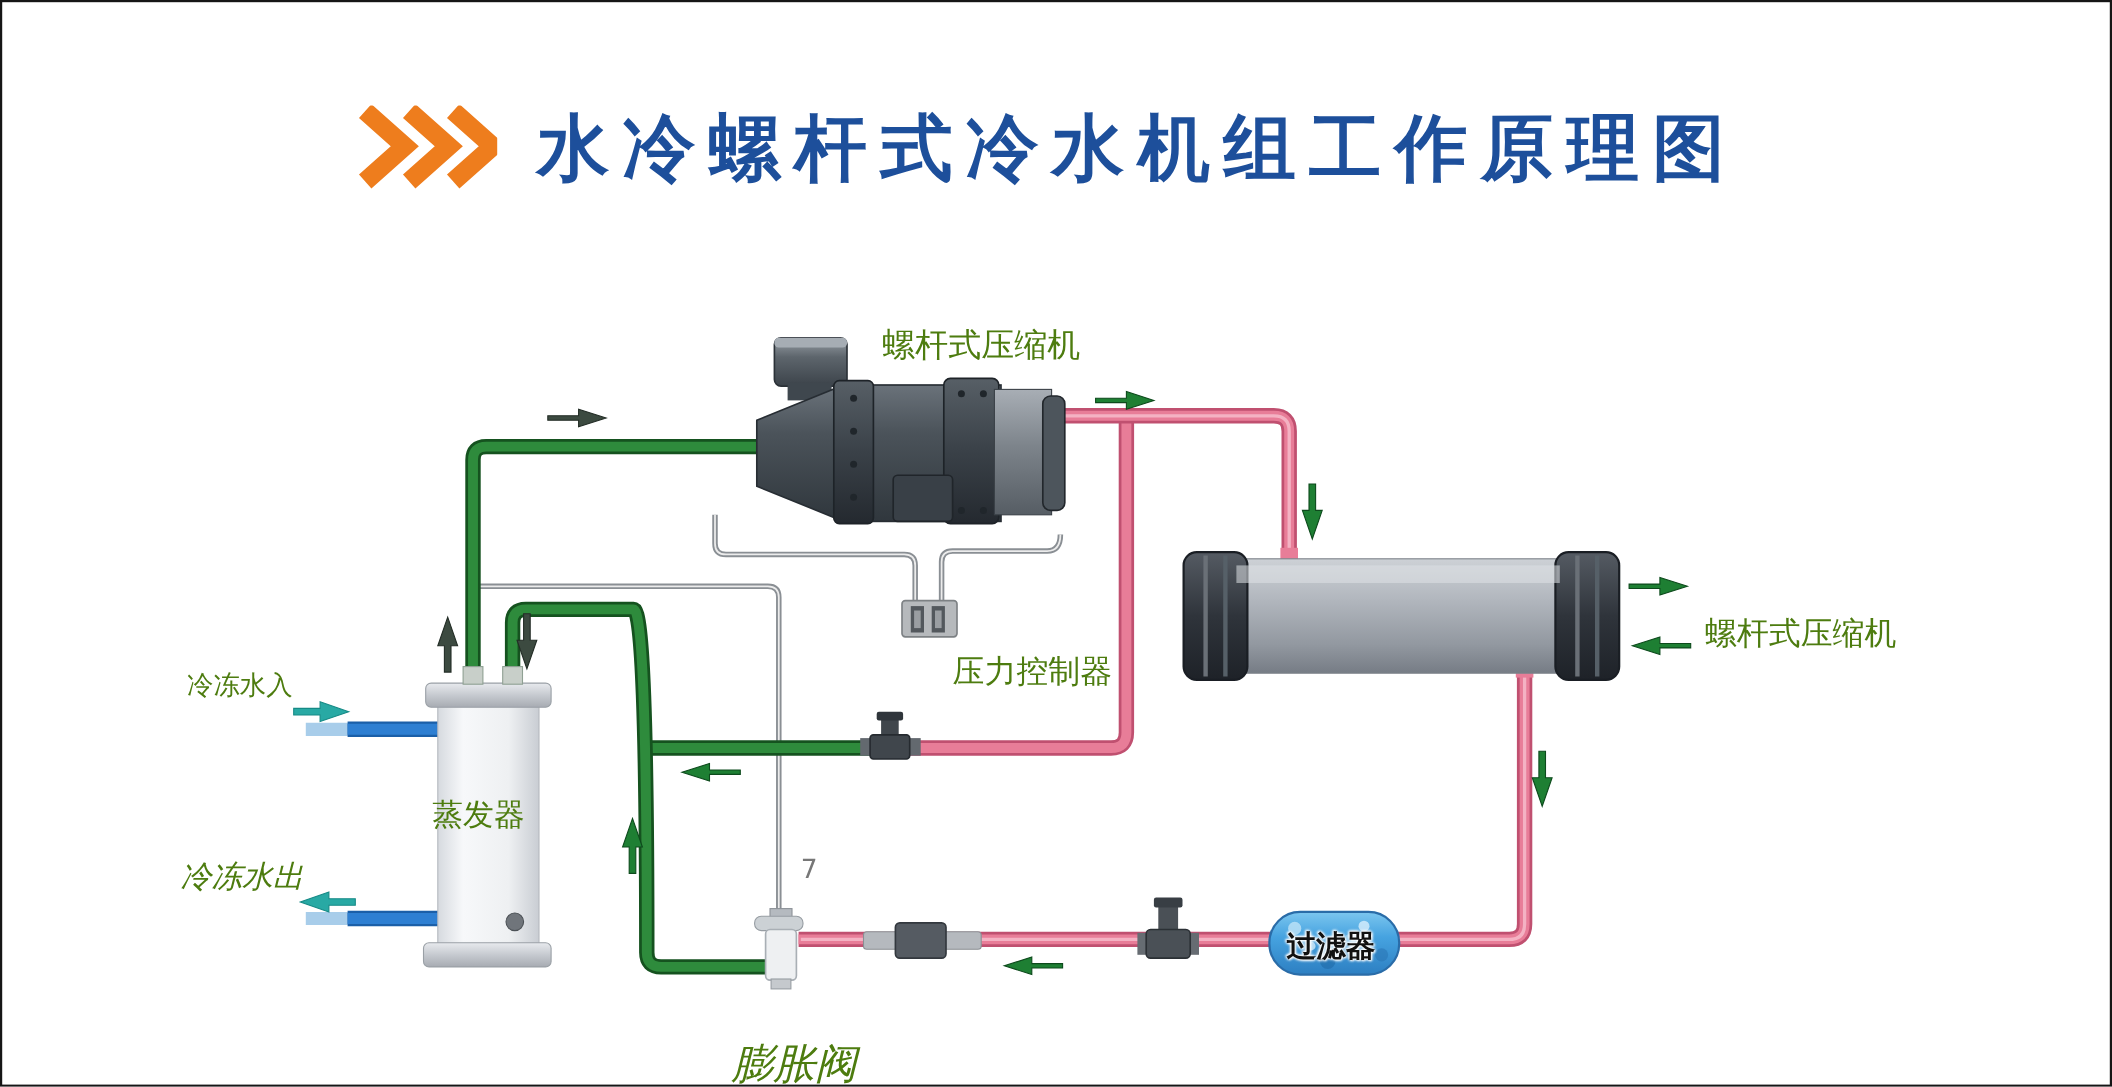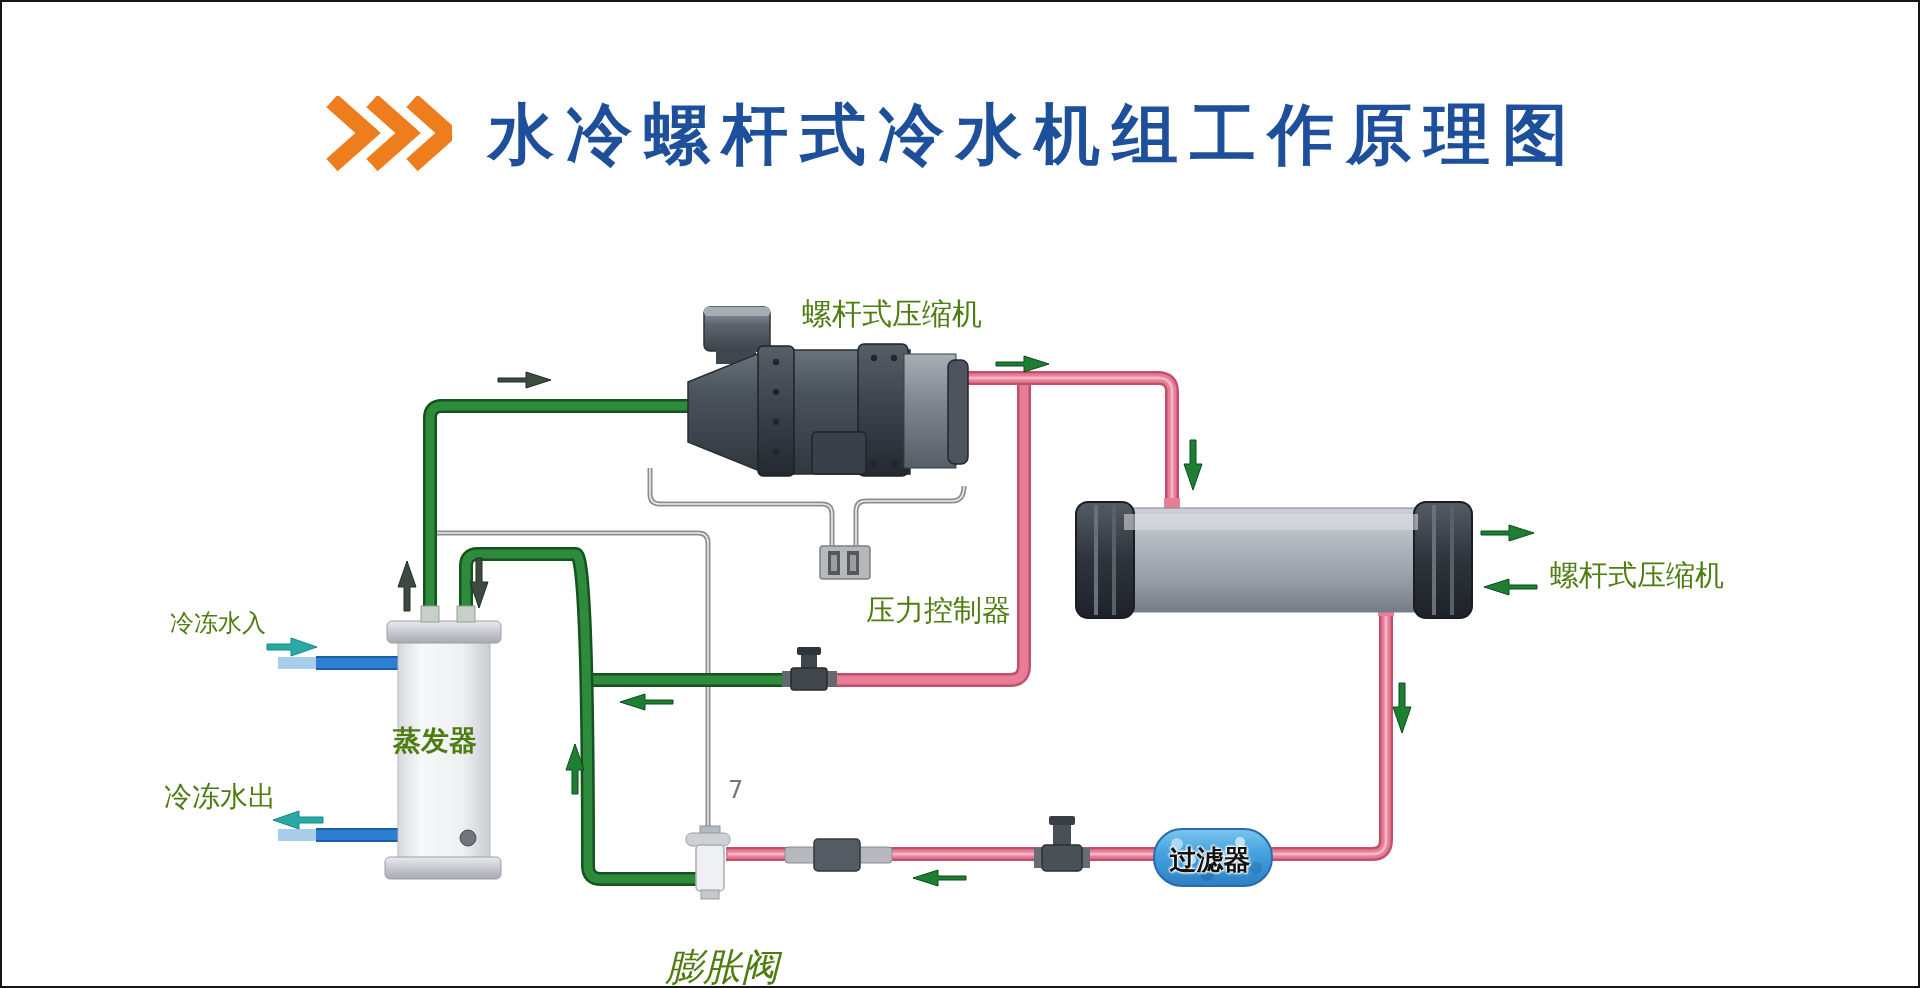--- a/index.html
+++ b/index.html
@@ -238,20 +238,20 @@
       <use href="#dart" class="ag" transform="translate(938,876) rotate(180)"></use>
       <use href="#dart" class="ag" transform="translate(645,700) rotate(180)"></use>
       <use href="#dartBig" class="ag" transform="translate(573,768) rotate(-90)"></use>
       <use href="#dartBig" class="at" transform="translate(289,645)"></use>
       <use href="#dartBig" class="at" transform="translate(297,818) rotate(180)"></use>
     </g>
   </svg>
 
   <div class="lbl" style="left:800px;top:292px;font-size:30px;">螺杆式压缩机</div>
   <div class="lbl" style="left:820px;top:589px;font-size:29px;margin-left:44px;">压力控制器</div>
-  <div class="lbl" style="left:391px;top:720px;font-size:28px;font-weight:bold;">蒸发器</div>
+  <div class="lbl" style="left:391px;top:720px;font-size:28px;">蒸发器</div>
   <div class="lbl" style="left:168px;top:605px;font-size:24px;">冷冻水入</div>
-  <div class="lbl" style="left:162px;top:776px;font-size:28px;">冷冻水出</div>
+  <div class="lbl" style="left:162px;top:776px;font-size:28px;font-style:italic;">冷冻水出</div>
   <div class="lbl" style="left:663px;top:940px;font-size:38px;font-style:italic;">膨胀阀</div>
   <div class="lbl" style="left:1548px;top:554px;font-size:29px;">螺杆式压缩机</div>
   <div class="lbl halo" style="left:1152px;top:840px;width:112px;text-align:center;font-size:27px;">过滤器</div>
   <div class="lbl" style="left:726px;top:774px;font-size:24px;color:#777;">7</div>
 </div>
 
 </body></html>

